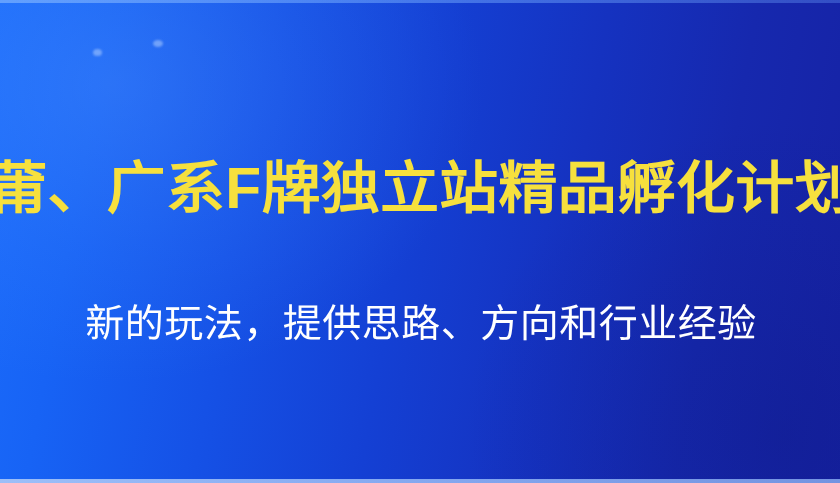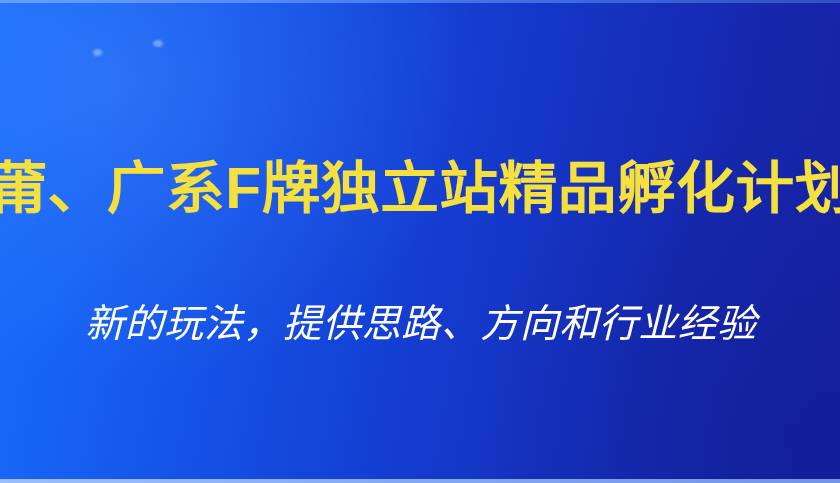--- a/index.html
+++ b/index.html
@@ -141,21 +141,20 @@
     right: 0;
     top: 276px;
     text-align: center;
     color: #ffffff;
     font-family: "Liberation Sans", "DejaVu Sans", sans-serif;
     font-weight: 400;
     font-size: 39px;
     line-height: 52px;
     letter-spacing: 0.5px;
     white-space: nowrap;
-    font-style: italic;
   }
 </style>
 </head>
 <body>
 
 <div class="banner">
 
   <div class="sheen"></div>
   <div class="sheen-right"></div>
 

